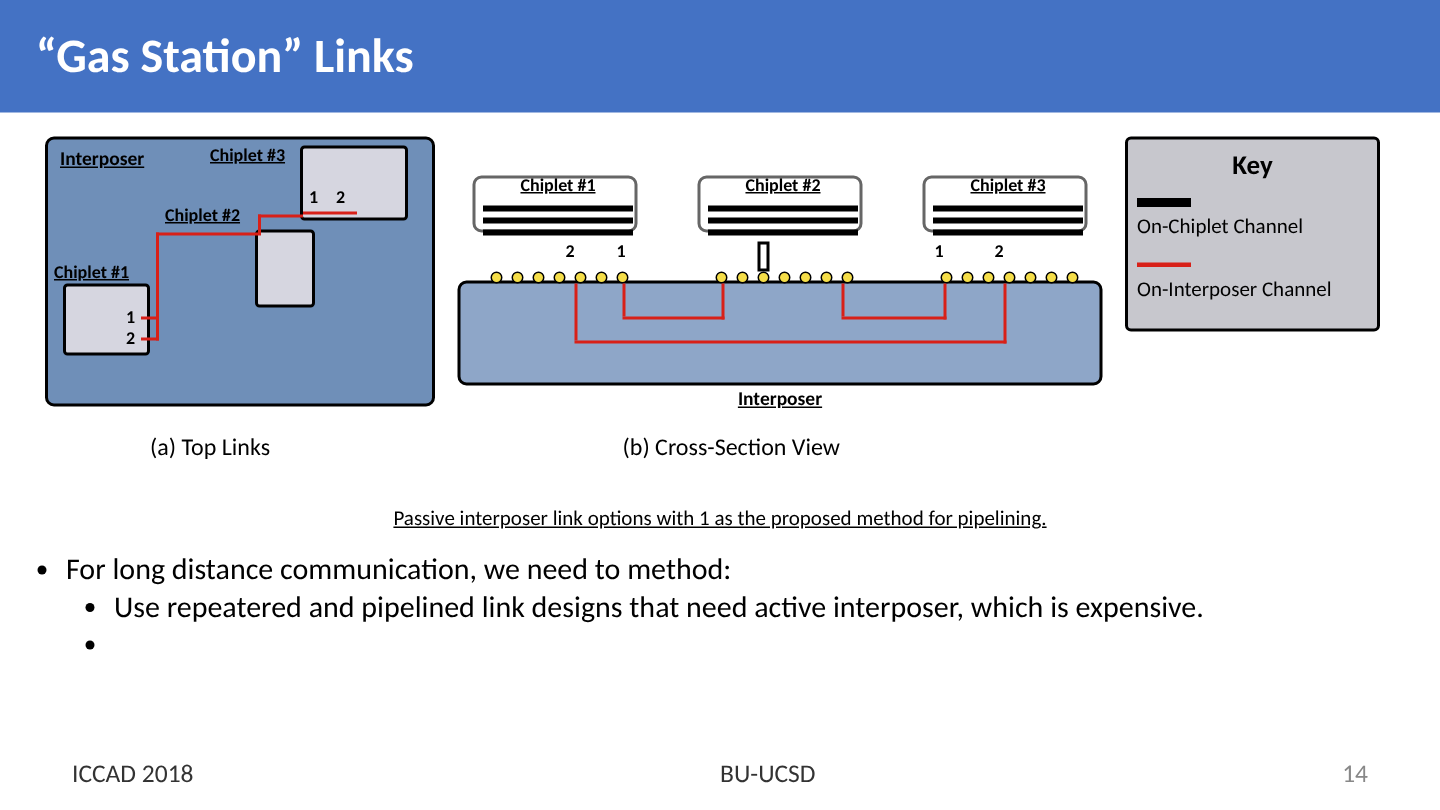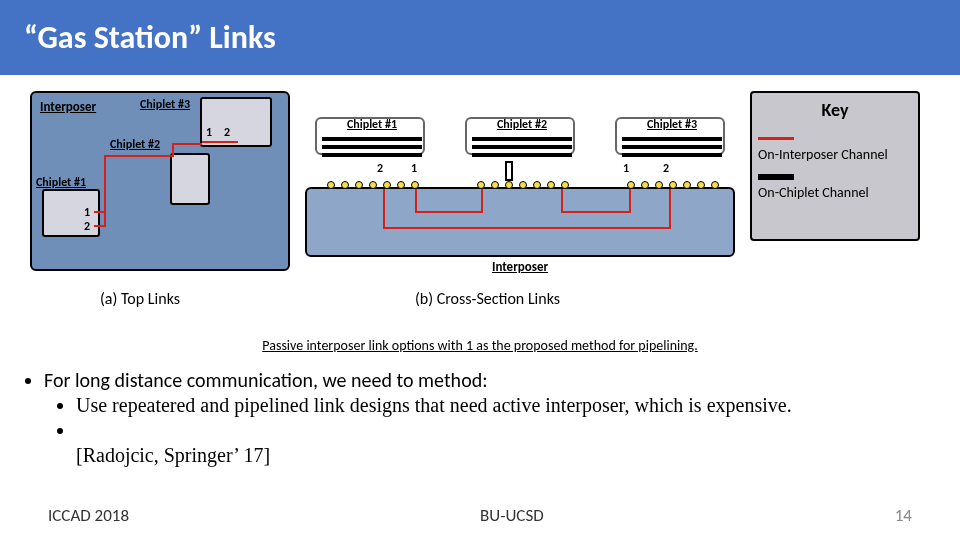--- a/index.html
+++ b/index.html
@@ -15,28 +15,28 @@
   .redline { position: absolute; background: #d82018; }
   .caption-a { position: absolute; left: 70px; top: 198px; font-size: 16px; }
   .crossview { position: absolute; left: 305px; top: 10px; width: 430px; }
   .chip-cs { position: absolute; background: #fff; border: 2px solid #666; border-radius: 6px; width: 110px; height: 38px; }
   .chiplabel-cs { position: absolute; font-weight: 700; font-size: 12px; text-decoration: underline; width: 110px; text-align: center; top: -2px; }
   .lane { position: absolute; width: 100px; height: 4px; background: #000; left: 5px; }
   .dot { position: absolute; width: 8px; height: 8px; background: #f5de49; border: 1px solid #000; border-radius: 50%; }
   .interposer-cs { position: absolute; left: 0; top: 96px; width: 430px; height: 70px; background: #8ea6c8; border: 2px solid #000; border-radius: 6px; }
   .interposer-cs-label { position: absolute; width: 100%; text-align: center; bottom: -20px; font-weight: 700; font-size: 13px; text-decoration: underline; }
   .caption-b { position: absolute; left: 110px; top: 198px; font-size: 16px; }
-  .keybox { position: absolute; left: 750px; top: 10px; width: 170px; height: 150px; background: #c7c7cd; border: 2px solid #000; border-radius: 4px; padding: 6px; font-size: 14px; }
+  .keybox { position: absolute; left: 750px; top: 10px; width: 170px; height: 130px; background: #c7c7cd; border: 2px solid #000; border-radius: 4px; padding: 6px; font-size: 14px; }
   .keytitle { font-weight: 700; font-size: 18px; text-align: center; margin-bottom: 4px; }
   .swatch-black { display: inline-block; width: 36px; height: 6px; background: #000; vertical-align: middle; margin-right: 6px; }
   .swatch-red { display: inline-block; width: 36px; height: 3px; background: #d82018; vertical-align: middle; margin-right: 6px; }
   .subcaption { text-align: center; font-size: 14px; text-decoration: underline; margin-top: -4px; }
   .bullets { margin: 14px 22px 0 22px; font-size: 20px; line-height: 1.25; }
   .bullets ul { list-style: disc; margin-left: 22px; }
-  .bullets ul ul { margin-left: 32px; font-family: Liberation Serif, serif; }
+  .bullets ul ul { margin-left: 32px; }
   .footer { position: absolute; bottom: 14px; left: 0; width: 100%; display: flex; justify-content: space-between; padding: 0 48px; font-size: 17px; color: #333; }
   .footer .pg { color: #888; }
 </style>
 </head>
 <body>
 
 <div class="title-bar">“Gas Station” Links</div>
 
 <div class="figure-area">
 
@@ -127,45 +127,45 @@
     <div class="redline" style="left:364px; top:98px; width:2px; height:40px;"></div>
     <div class="redline" style="left:110px; top:98px; width:2px; height:22px;"></div>
     <div class="redline" style="left:110px; top:120px; width:68px; height:2px;"></div>
     <div class="redline" style="left:176px; top:98px; width:2px; height:24px;"></div>
     <div class="redline" style="left:256px; top:98px; width:2px; height:22px;"></div>
     <div class="redline" style="left:256px; top:120px; width:70px; height:2px;"></div>
     <div class="redline" style="left:324px; top:98px; width:2px; height:24px;"></div>
 
     <div style="position:absolute; left:200px; top:70px; width:8px; height:20px; border:2px solid #000;"></div>
 
-    <div class="caption-b">(b) Cross-Section Links</div>
+    <div class="caption-b">(b) Cross-Section View</div>
   </div>
 
   <div class="keybox">
     <div class="keytitle">Key</div>
+    <div style="margin-top:4px;">
+      <span class="swatch-black"></span><br>
+      <span>On-Chiplet Channel</span>
+    </div>
     <div style="margin-top:8px;">
       <span class="swatch-red"></span><br>
       <span>On-Interposer Channel</span>
-    </div>
-    <div style="margin-top:4px;">
-      <span class="swatch-black"></span><br>
-      <span>On-Chiplet Channel</span>
     </div>
   </div>
 
 </div>
 
 <div class="subcaption">Passive interposer link options with 1 as the proposed method for pipelining.</div>
 
 <div class="bullets">
   <ul>
     <li>For long distance communication, we need to method:</li>
     <ul>
       <li>Use repeatered and pipelined link designs that need active interposer, which is expensive.</li>
-      <li><br><span>[Radojcic, Springer’ 17]</span></li>
+      <li><br></li>
     </ul>
   </ul>
 </div>
 
 <div class="footer">
   <div>ICCAD 2018</div>
   <div>BU-UCSD</div>
   <div class="pg">14</div>
 </div>
 

